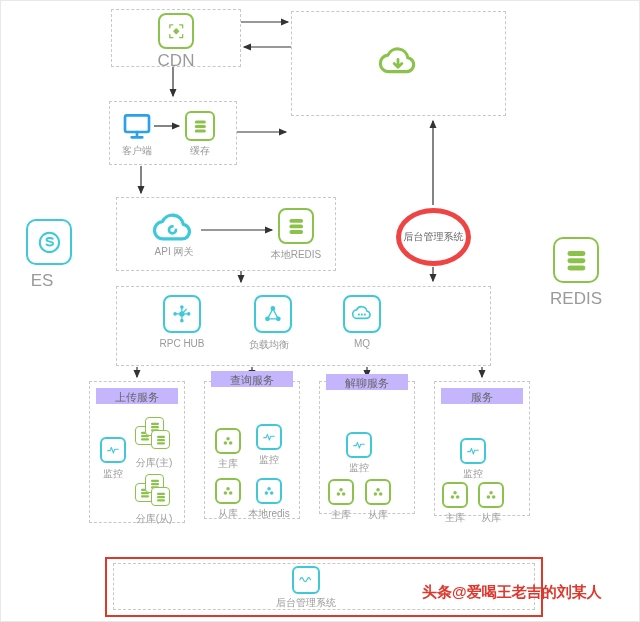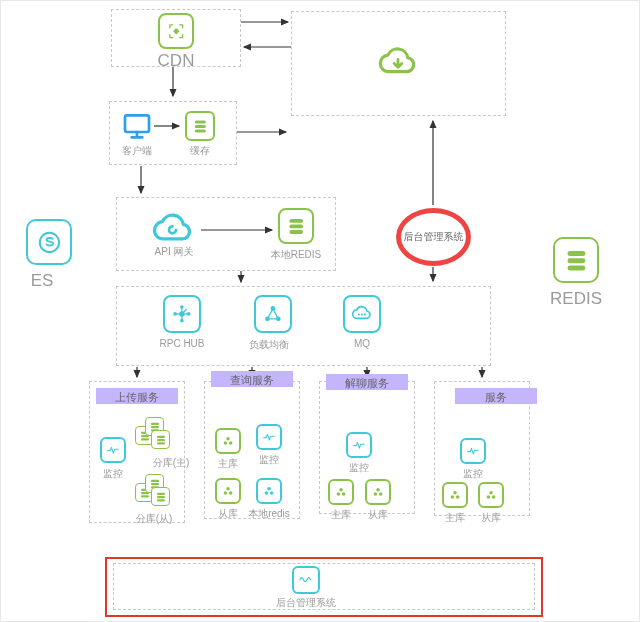--- a/index.html
+++ b/index.html
@@ -202,21 +202,21 @@
   <div class="frame teal" style="left:342px;top:294px;width:38px;height:38px">
       <svg class="g" viewBox="0 0 24 24">
         <use href="#g-mq"></use>
       </svg>
     </div>
   <div class="lbl" style="left:336px;top:337px;width:50px">MQ</div>
 
   <div class="hdr" style="left:95px;top:387px;width:82px">上传服务</div>
   <div class="hdr" style="left:210px;top:370px;width:82px">查询服务</div>
   <div class="hdr" style="left:325px;top:373px;width:82px">解聊服务</div>
-  <div class="hdr" style="left:454px;top:387px;width:82px">服务</div>
+  <div class="hdr" style="left:440px;top:387px;width:82px">服务</div>
 
   <div class="frame teal r6" style="left:99px;top:436px;width:26px;height:26px">
       <svg class="g" viewBox="0 0 24 24">
         <use href="#g-pulse"></use>
       </svg>
     </div>
   <div class="lbl" style="left:86px;top:466px;width:52px">监控</div>
   <div class="cluster" style="left:134px;top:416px">
     <div class="mini">
         <svg class="g" viewBox="0 0 24 24">
@@ -227,21 +227,21 @@
         <svg class="g" viewBox="0 0 24 24">
           <use href="#g-stack"></use>
         </svg>
       </div>
     <div class="mini">
         <svg class="g" viewBox="0 0 24 24">
           <use href="#g-stack"></use>
         </svg>
       </div>
   </div>
-  <div class="lbl" style="left:139px;top:455px;width:62px">分库(主)</div>
+  <div class="lbl" style="left:122px;top:455px;width:62px">分库(主)</div>
   <div class="cluster" style="left:134px;top:473px">
     <div class="mini">
         <svg class="g" viewBox="0 0 24 24">
           <use href="#g-stack"></use>
         </svg>
       </div>
     <div class="mini">
         <svg class="g" viewBox="0 0 24 24">
           <use href="#g-stack"></use>
         </svg>
@@ -318,14 +318,15 @@
   <div class="lbl" style="left:464px;top:510px;width:52px">从库</div>
 
   <div class="redbox" style="left:104px;top:556px;width:438px;height:60px"></div>
   <div class="frame teal r6" style="left:291px;top:565px;width:28px;height:28px;z-index:5">
       <svg class="g" viewBox="0 0 24 24">
         <use href="#g-wave"></use>
       </svg>
     </div>
   <div class="lbl" style="left:251px;top:595px;width:108px;z-index:5">后台管理系统</div>
 
+  <div class="watermark" style="left:421px;top:582px">头条@爱喝王老吉的刘某人</div>
 
 </div>
 
 </body></html>

